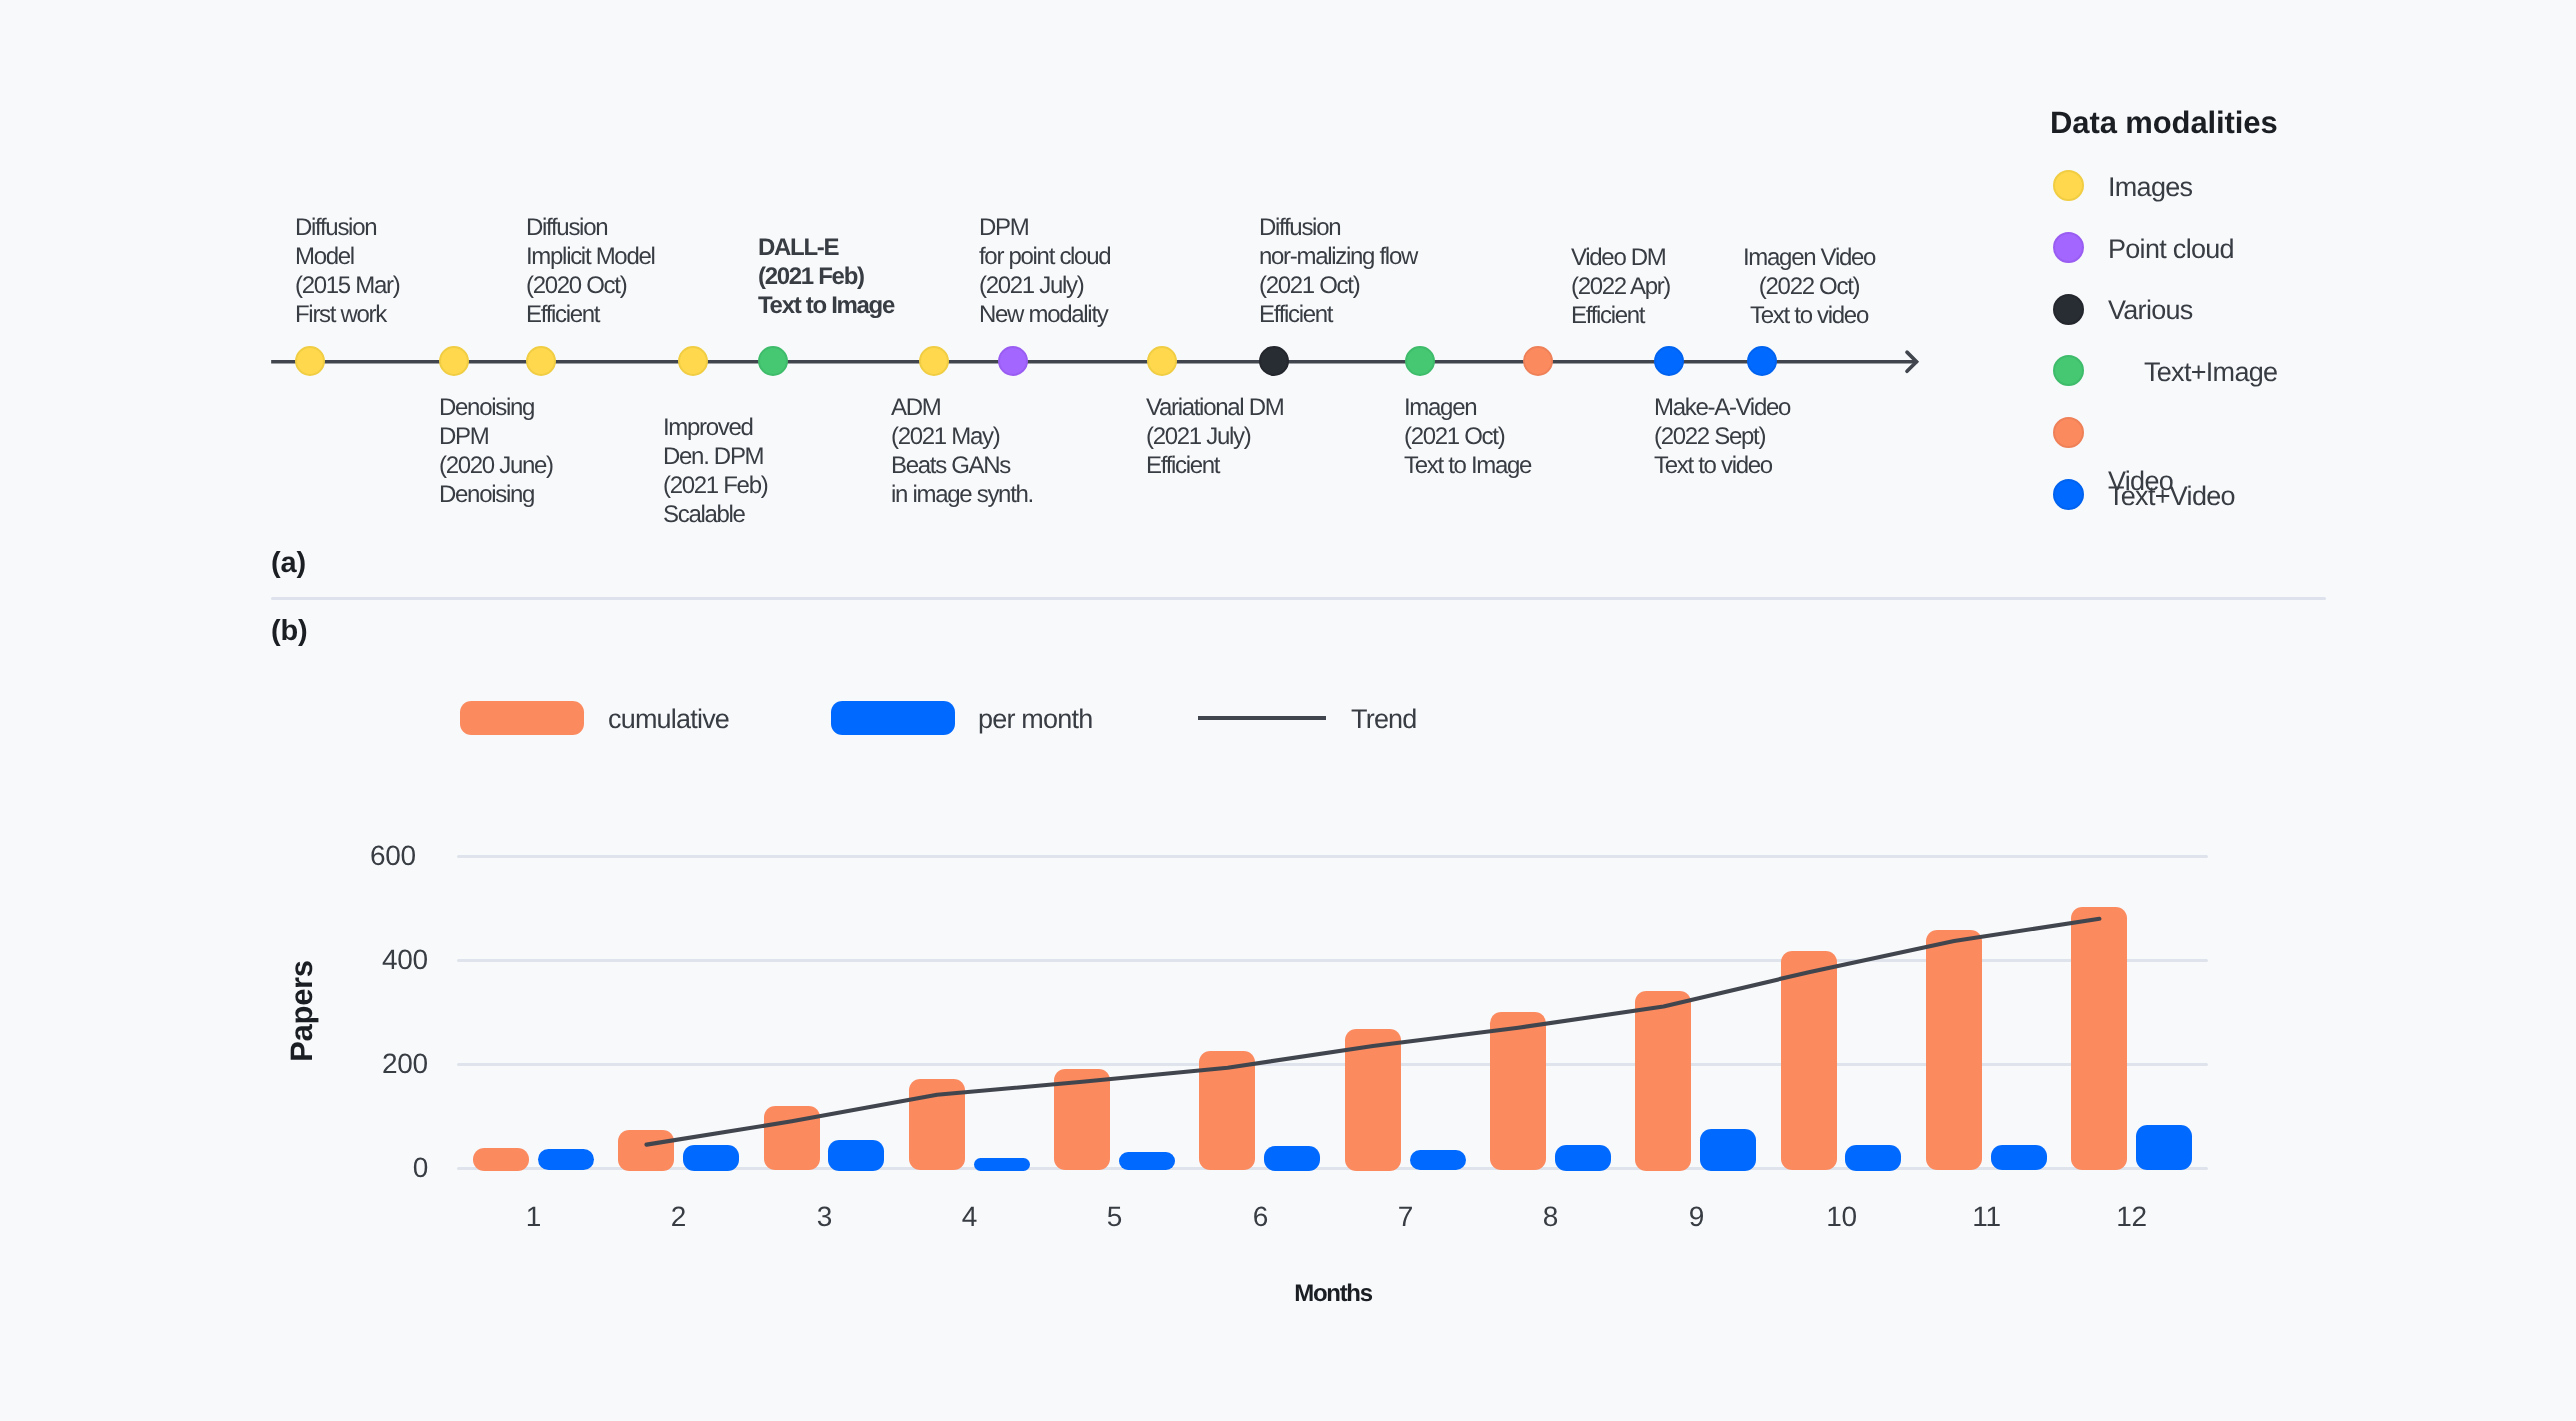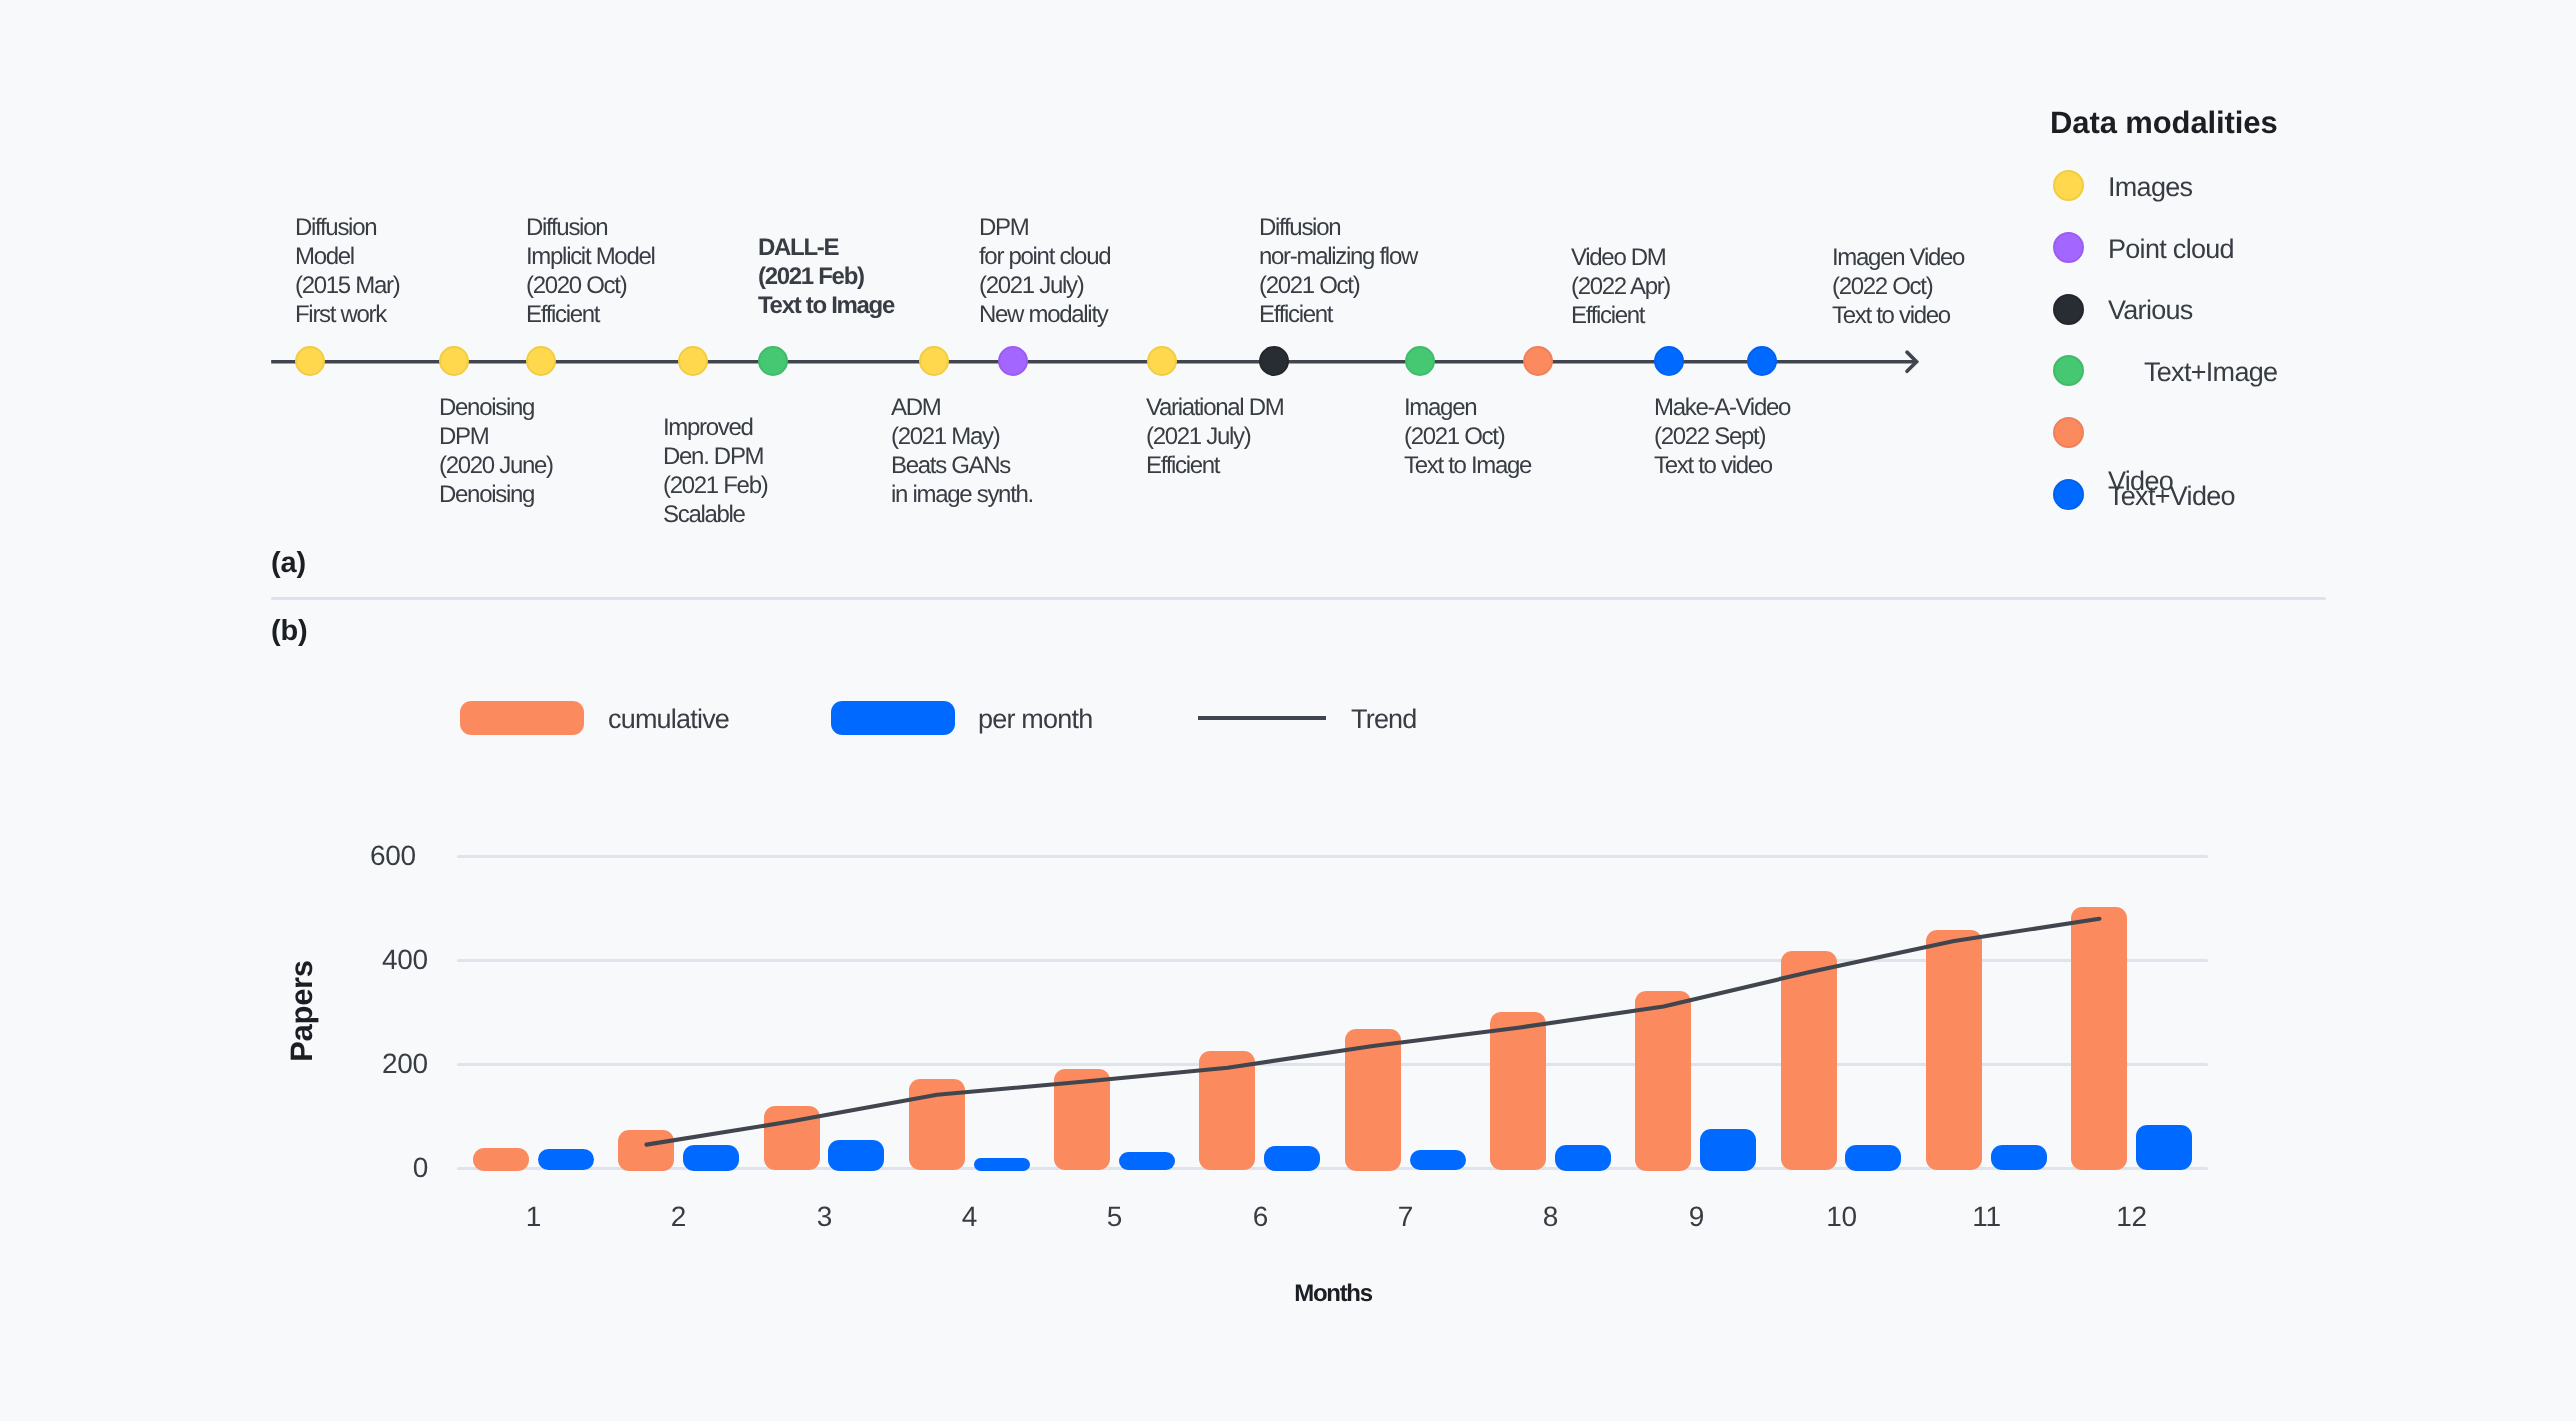--- a/index.html
+++ b/index.html
@@ -51,21 +51,21 @@
       <div class="ev-label" style="left: 526px; top: 213px;"><div>Diffusion</div><div>Implicit Model</div><div>(2020 Oct)</div><div>Efficient</div></div>
       <div class="ev-label" style="left: 663px; top: 393px; margin-top: 20px;"><div>Improved</div><div>Den. DPM</div><div>(2021 Feb)</div><div>Scalable</div></div>
       <div class="ev-label" style="left: 758px; top: 233px; font-weight: bold;"><div>DALL-E</div><div>(2021 Feb)</div><div>Text to Image</div></div>
       <div class="ev-label" style="left: 891px; top: 393px;"><div>ADM</div><div>(2021 May)</div><div>Beats GANs</div><div>in image synth.</div></div>
       <div class="ev-label" style="left: 979px; top: 213px;"><div>DPM</div><div>for point cloud</div><div>(2021 July)</div><div>New modality</div></div>
       <div class="ev-label" style="left: 1146px; top: 393px;"><div>Variational DM</div><div>(2021 July)</div><div>Efficient</div></div>
       <div class="ev-label" style="left: 1259px; top: 213px;"><div>Diffusion</div><div>nor-malizing flow</div><div>(2021 Oct)</div><div>Efficient</div></div>
       <div class="ev-label" style="left: 1404px; top: 393px;"><div>Imagen</div><div>(2021 Oct)</div><div>Text to Image</div></div>
       <div class="ev-label" style="left: 1523px; top: 243px; margin-left: 48px;"><div>Video DM</div><div>(2022 Apr)</div><div>Efficient</div></div>
       <div class="ev-label" style="left: 1654px; top: 393px;"><div>Make-A-Video</div><div>(2022 Sept)</div><div>Text to video</div></div>
-      <div class="ev-label" style="left: 1832px; top: 243px;"><div>Imagen Video</div><div>(2022 Oct)</div><div>Text to video</div></div>
+      <div class="ev-label" style="left: 1743px; top: 243px; text-align: center;"><div>Imagen Video</div><div>(2022 Oct)</div><div>Text to video</div></div>
     </div>
 
   <div id="legend-a">
     <div class="lg-title" style="left: 2050px; top: 105px;">Data modalities</div>
   <div class="dot" style="left: 2053px; top: 170px; width: 31px; height: 31px; background: rgb(255, 216, 77); border: 2.6px solid rgb(240, 205, 66);"></div>
       <div class="lg-label" style="left: 2108px; top: 172px;">Images</div>
       <div class="dot" style="left: 2053px; top: 232px; width: 31px; height: 31px; background: rgb(163, 102, 255); border: 2.6px solid rgb(154, 93, 242);"></div>
       <div class="lg-label" style="left: 2108px; top: 234px;">Point cloud</div>
       <div class="dot" style="left: 2053px; top: 294px; width: 31px; height: 31px; background: rgb(40, 44, 51); border: 2.6px solid rgb(36, 39, 45);"></div>
       <div class="lg-label" style="left: 2108px; top: 295px;">Various</div>

